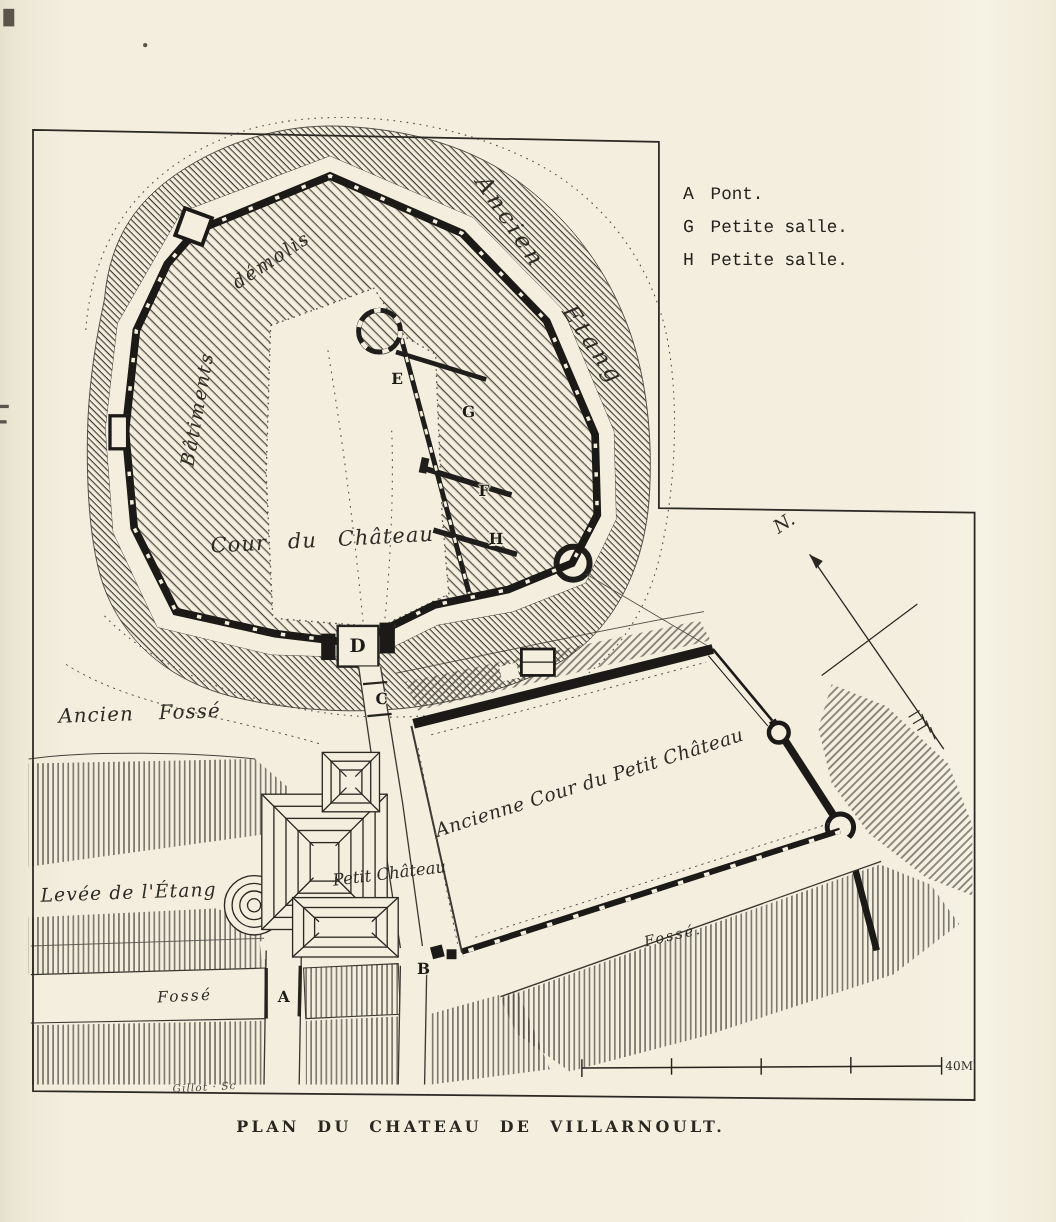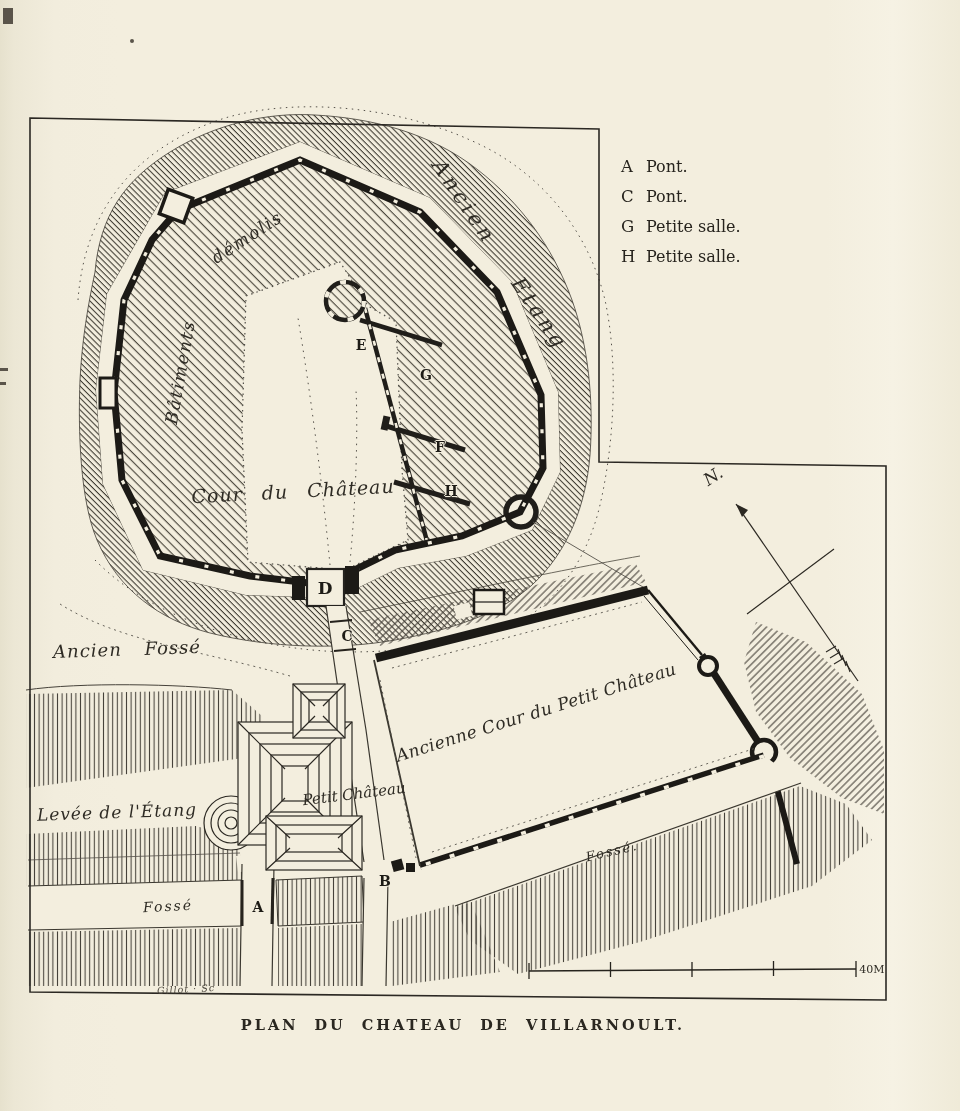--- a/index.html
+++ b/index.html
@@ -4,31 +4,31 @@
 <style>
   html,body{margin:0;padding:0;background:#e7e2d0;}
   #page{
     position:relative;width:960px;height:1111px;overflow:hidden;
     background:linear-gradient(90deg,#e6e1cd 0,#ece7d5 14px,#f2eddd 55px,#f3eede 120px,#f3eede 86%,#f6f2e4 93%,#efead8 100%);
     font-family:"DejaVu Serif","Liberation Serif",serif;color:#26231d;
   }
   
   #map-svg{position:absolute;left:0;top:0;width:960px;height:1111px;}
   
-  #legend{position:absolute;left:621px;top:157px;}
+  #legend{position:absolute;left:621px;top:167px;font-family:Liberation Mono, monospace;}
   .legend-row{height:29.9px;font-size:16px;white-space:nowrap;}
   .legend-key{display:inline-block;width:25px;font-size:16.5px;}
   
   .lbl{position:absolute;white-space:nowrap;font-style:italic;color:#2e2b24;
        transform:translate(-50%,-50%);}
   .marker{position:absolute;font-weight:700;font-size:14px;color:#1d1b16;
        transform:translate(-50%,-50%);
        text-shadow:-1px 0 0 #f3eede,1px 0 0 #f3eede,0 -1px 0 #f3eede,0 1px 0 #f3eede,0 0 3px #f3eede;}
   
-  #caption{position:absolute;left:148px;top:1016px;width:630px;text-align:center;
+  #caption{position:absolute;left:122px;top:1016px;width:630px;text-align:center;
        font-weight:700;font-size:14.5px;letter-spacing:3px;word-spacing:8px;color:#2a2720;}
   
   .artifact{position:absolute;background:#5a544a;}
 </style>
 </head>
 <body>
 
 <div id="page">
 
   <svg id="map-svg" viewBox="0 0 960 1111" xmlns="http://www.w3.org/2000/svg">
@@ -200,21 +200,20 @@
       <line x1="692" y1="962" x2="692" y2="977" stroke-width="1.3"></line>
       <line x1="773.5" y1="961" x2="773.5" y2="976" stroke-width="1.3"></line>
       <line x1="856" y1="961" x2="856" y2="977" stroke-width="1.3"></line>
     </g>
 
     <path d="M30,118 L599,129 L599,462 L886,466 L886,1000 L30,992 Z" fill="none" stroke="#2b2823" stroke-width="1.6"></path>
   </svg>
 
   <div id="legend">
     <div class="legend-row"><span class="legend-key">A</span><span class="legend-text">Pont.</span></div>
-    <div class="legend-row"><span class="legend-key">C</span><span class="legend-text">Pont.</span></div>
     <div class="legend-row"><span class="legend-key">G</span><span class="legend-text">Petite salle.</span></div>
     <div class="legend-row"><span class="legend-key">H</span><span class="legend-text">Petite salle.</span></div>
   </div>
 
   <div class="lbl" style="left:500px;top:255px;transform:translate(-50%,-50%) rotate(56deg);font-size:21px;letter-spacing:4px;word-spacing:34px;">Ancien Etang</div>
   <div class="lbl" style="left:247px;top:237px;transform:translate(-50%,-50%) rotate(-33deg);font-size:17px;letter-spacing:2px;">démolis</div>
   <div class="lbl" style="left:180px;top:372px;transform:translate(-50%,-50%) rotate(-80deg);font-size:17px;letter-spacing:2px;">Bâtiments</div>
   <div class="lbl" style="left:293px;top:491px;transform:translate(-50%,-50%) rotate(-3deg);font-size:19px;word-spacing:12px;letter-spacing:1px;">Cour du Château</div>
   <div class="lbl" style="left:127px;top:649px;transform:translate(-50%,-50%) rotate(-2deg);font-size:18px;word-spacing:16px;letter-spacing:1px;">Ancien Fossé</div>
   <div class="lbl" style="left:536px;top:712px;transform:translate(-50%,-50%) rotate(-17.5deg);font-size:17px;letter-spacing:0.5px;">Ancienne Cour du Petit Château</div>

